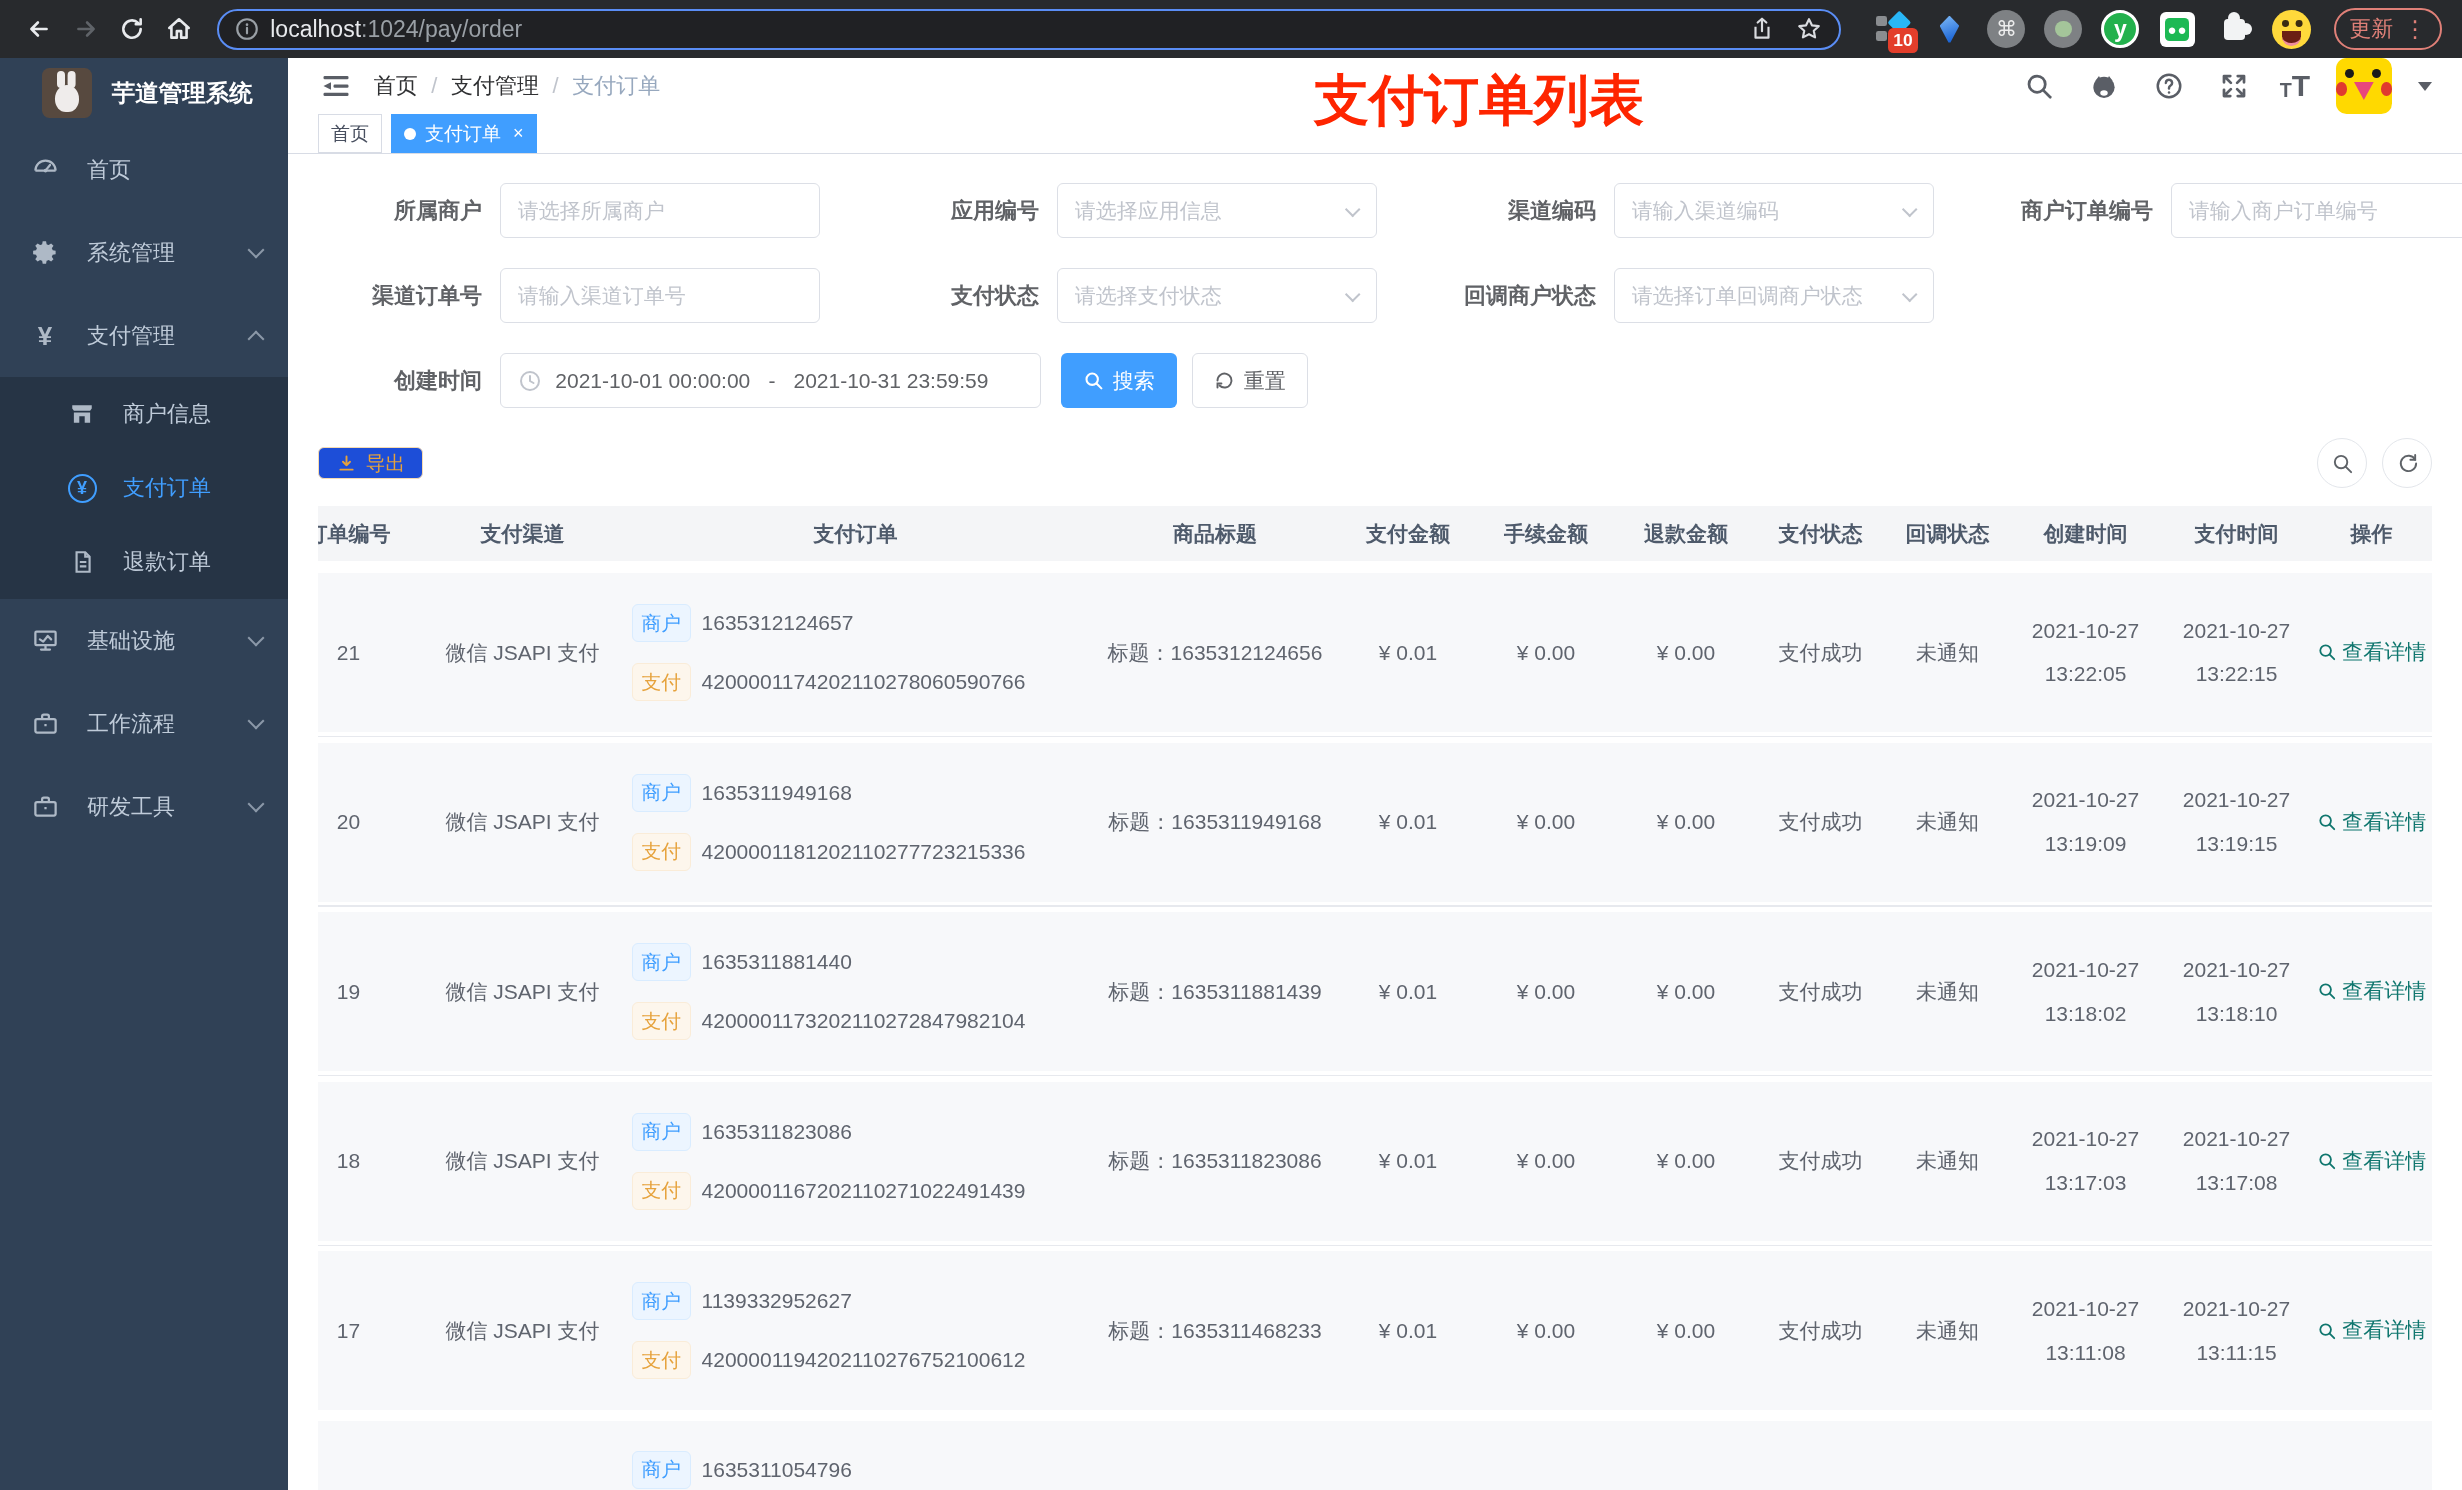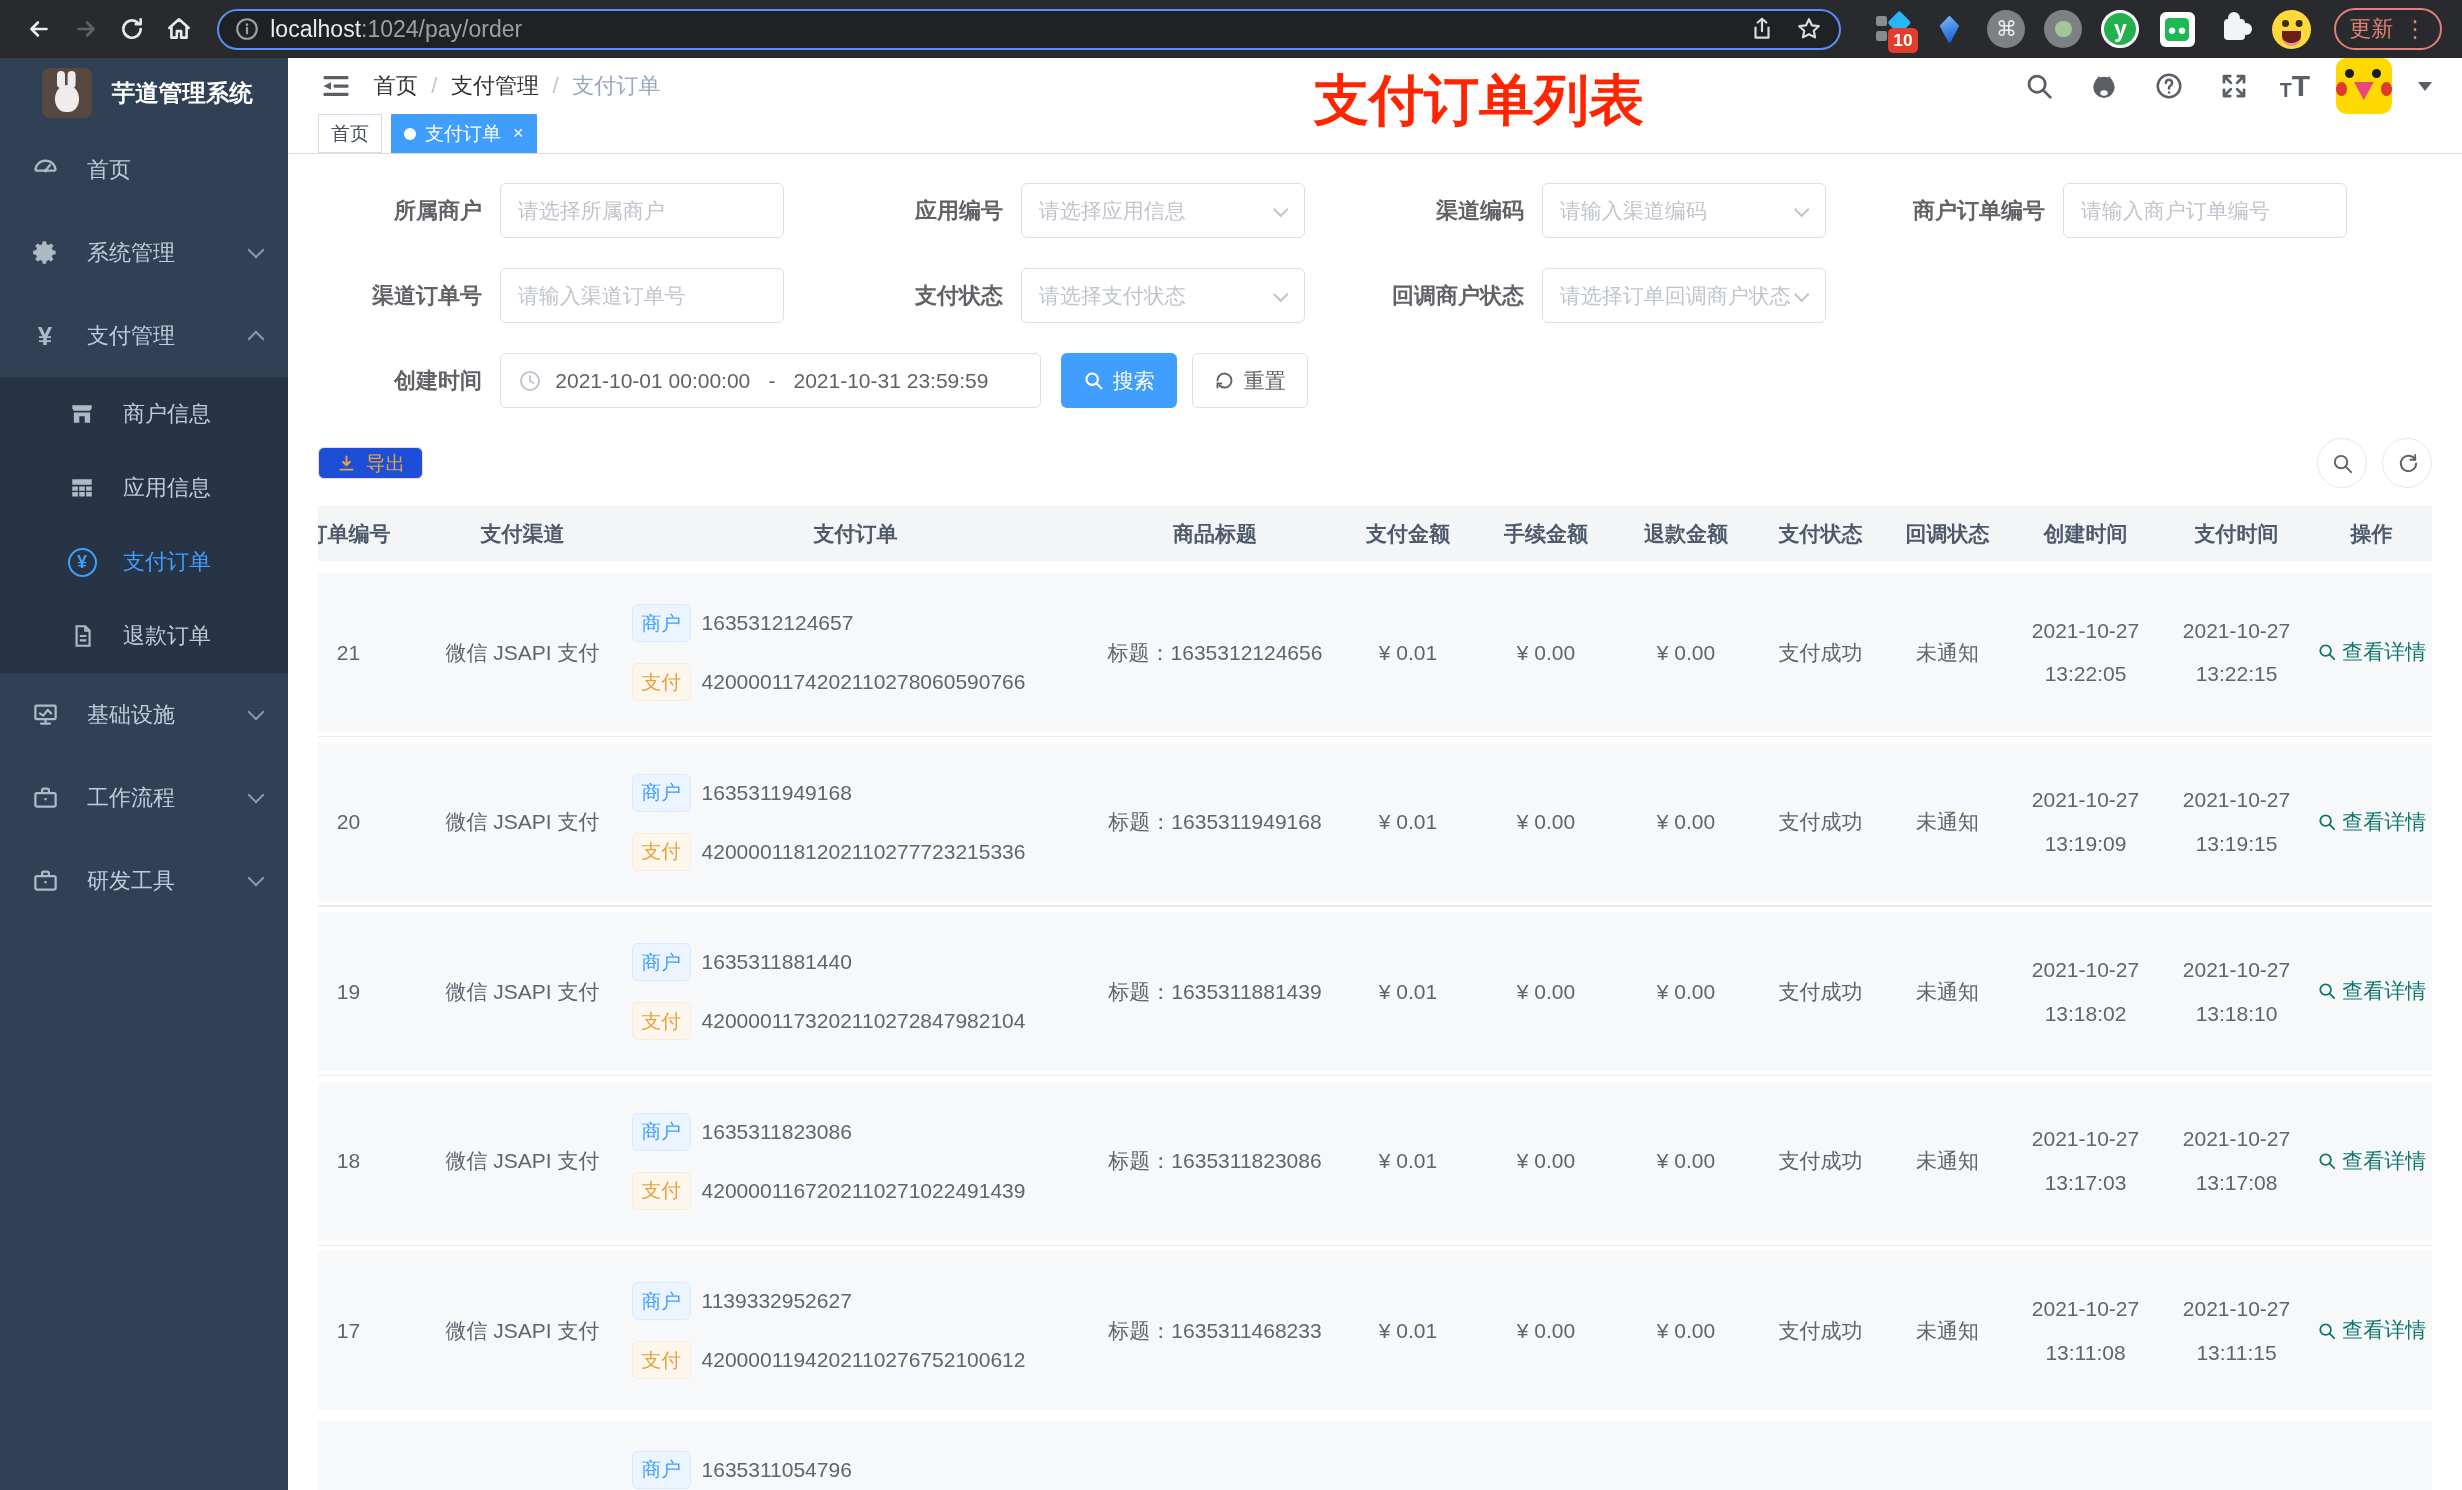--- a/index.html
+++ b/index.html
@@ -89,21 +89,21 @@
   .tag { height:39px; display:flex; align-items:center; gap:9px; padding:0 12px; border:1.5px solid #d8dce5; background:#fff; color:#495060; font-size:19px; cursor:pointer; }
   .tag.active { background:#409eff; border-color:#409eff; color:#fff; }
   .tag .dot { width:12px; height:12px; border-radius:50%; background:#fff; }
   .tag .x { font-size:18px; margin-left:3px; }
 
   
   .content { flex:1; padding:29px 30px 0 30px; background:#fff; min-width:0; }
   .f-row { display:flex; align-items:center; margin-bottom:30px; }
   .fg { display:flex; align-items:center; margin-right:55px; }
   .fg label { width:182px; text-align:right; padding-right:18px; color:#606266; font-weight:600; font-size:22px; white-space:nowrap; flex:0 0 auto; }
-  .ctrl { position:relative; width:284px; height:55px; border:1.5px solid #dcdfe6; border-radius:6px; background:#fff; display:flex; align-items:center; padding:0 16.7px; }
+  .ctrl { position:relative; width:320px; height:55px; border:1.5px solid #dcdfe6; border-radius:6px; background:#fff; display:flex; align-items:center; padding:0 16.7px; }
   .ctrl input { border:none; outline:none; width:100%; font-size:21px; color:#606266; font-family:inherit; background:transparent; }
   .ctrl input::placeholder { color:#c0c4cc; }
   .ctrl .sel-chev { position:absolute; right:18px; top:19.7px; width:11.4px; height:11.4px; border-right:2.3px solid #c0c4cc; border-bottom:2.3px solid #c0c4cc; transform:rotate(45deg); }
   .date-ctrl { width:541px; height:55px; border:1.5px solid #dcdfe6; border-radius:6px; display:flex; align-items:center; gap:13.6px; padding:0 16.7px; color:#606266; }
   .date-ctrl svg { width:24px; height:24px; flex:0 0 auto; }
   .date-sep { color:#606266; padding:0 4.5px; }
   .btn { height:55px; border-radius:6px; display:inline-flex; align-items:center; gap:9px; padding:0 21px; font-size:21px; cursor:pointer; border:1.5px solid transparent; }
   .btn svg { width:21px; height:21px; }
   .btn.primary { background:#409eff; color:#fff; margin-left:19.7px; }
   .btn.plain { background:#fff; border-color:#dcdfe6; color:#606266; margin-left:15px; }
@@ -260,28 +260,20 @@
       </ul>
       <ul class="menu submenu">
         <li class="s-item">
           <span class="mi">
             <svg viewBox="0 0 24 24" fill="currentColor">
                 <path d="M3 4h18v3l-1.5 2h-15L3 7zM4.5 10.5h15V20h-5v-6h-5v6h-5z"></path>
               </svg>
           </span>
           <span class="m-label">商户信息</span>
         </li>
-        <li class="s-item">
-          <span class="mi">
-            <svg viewBox="0 0 24 24" fill="currentColor">
-                <path d="M3 4h18v5H3zM3 10.5h5.2v4H3zM9.4 10.5h5.2v4H9.4zM15.8 10.5H21v4h-5.2zM3 15.8h5.2v4H3zM9.4 15.8h5.2v4H9.4zM15.8 15.8H21v4h-5.2z"></path>
-              </svg>
-          </span>
-          <span class="m-label">应用信息</span>
-        </li>
         <li class="s-item active">
           <span class="mi">
               <span class="yen-circle">¥</span>
             </span>
           <span class="m-label">支付订单</span>
         </li>
         <li class="s-item">
           <span class="mi">
             <svg viewBox="0 0 24 24" fill="none" stroke="currentColor" stroke-width="2">
                 <path d="M7 3h8l4 4v14H7z"></path>

